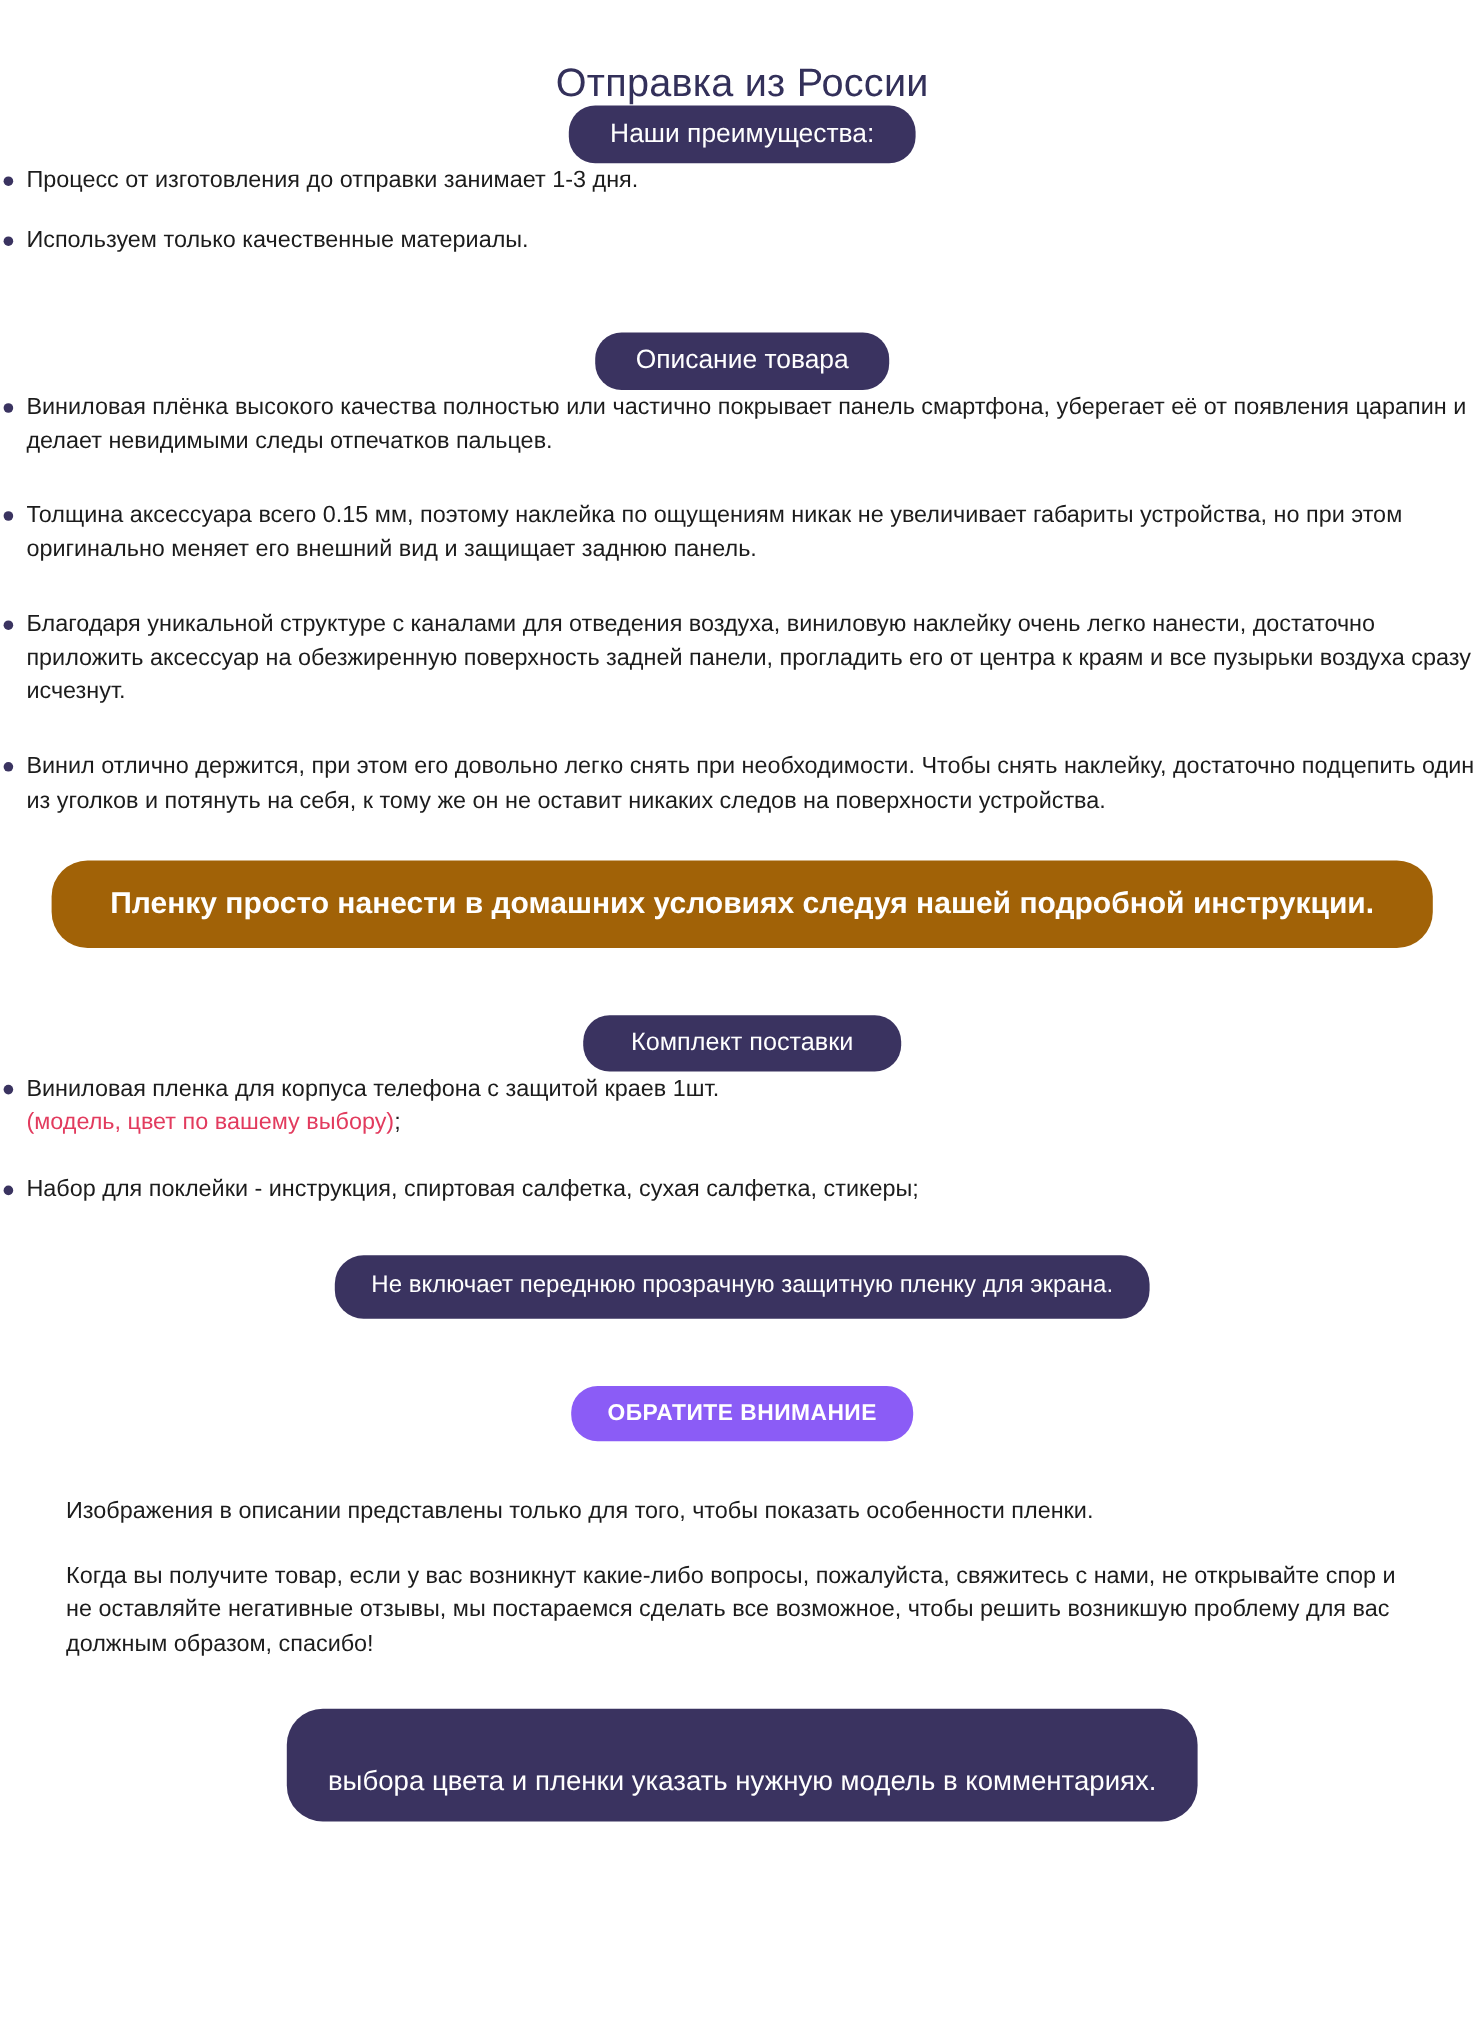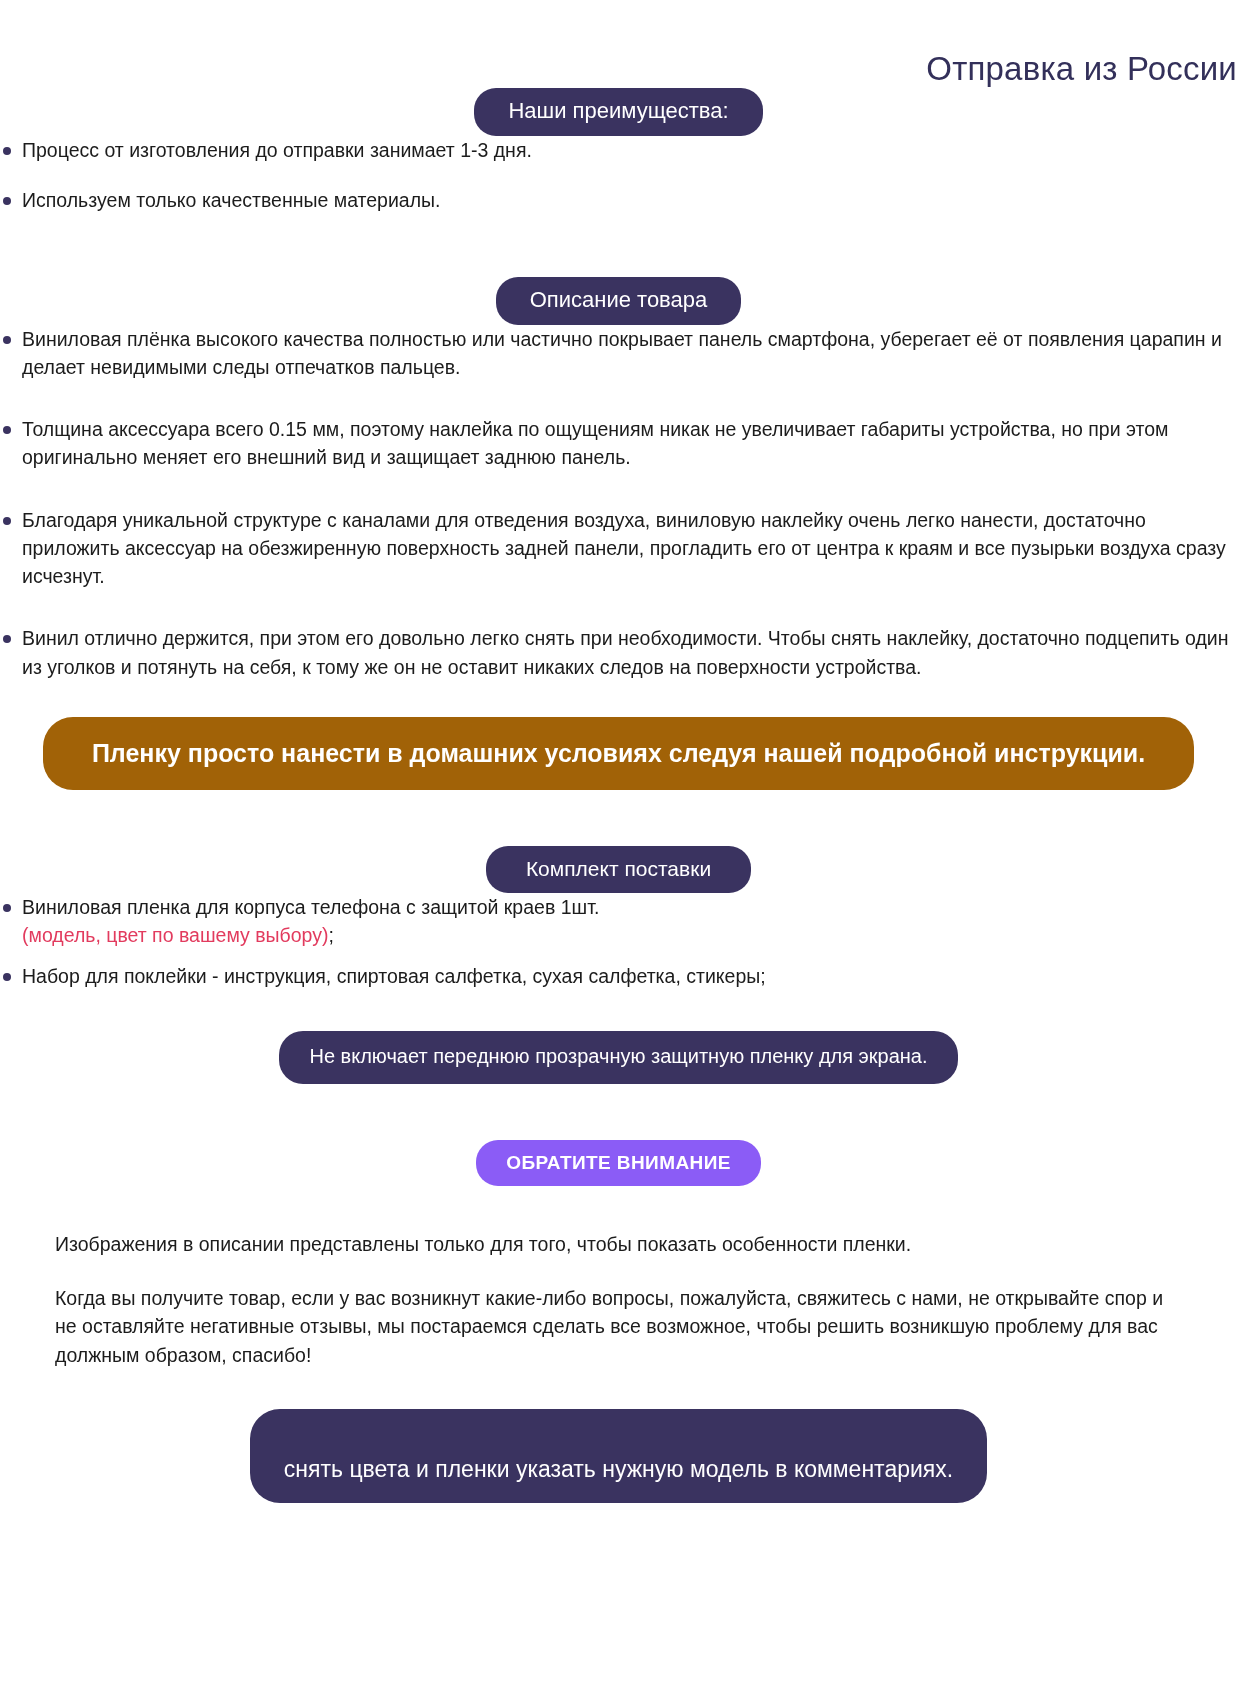--- a/index.html
+++ b/index.html
@@ -19,21 +19,21 @@
     width: 1237px;
     height: 1687px;
     background: #ffffff;
     box-sizing: border-box;
     padding: 0;
     position: relative;
   }
 
   
   .page-title {
-    text-align: right;
+    text-align: center;
     font-size: 33px;
     color: #33305a;
     font-weight: 400;
     letter-spacing: .2px;
     padding-top: 50px;
     margin: 0;
   }
 
   
   .badge-wrap {
@@ -95,21 +95,21 @@
     margin: 52px 0 0 40px;
     padding-right: 75px;
   }
   .description li { margin-bottom: 34px; }
   .description li:last-child { margin-bottom: 0; }
 
   .kit {
     margin: 42px 0 0 40px;
     padding-right: 75px;
   }
-  .kit li { margin-bottom: 13px; }
+  .kit li { margin-bottom: 28px; }
   .kit li:last-child { margin-bottom: 0; }
 
   .red-note {
     color: #e23b5e;
   }
 
   
   .banner-orange {
     margin: 36px 43px 0 43px;
     background: #a16207;
@@ -222,17 +222,17 @@
   <div class="attention-block">
     <p>Изображения в описании представлены только для того, чтобы показать особенности пленки.</p>
     <p>Когда вы получите товар, если у вас возникнут какие-либо вопросы, пожалуйста, свяжитесь с нами, не открывайте спор и не оставляйте негативные отзывы, мы постараемся сделать все возможное, чтобы решить возникшую проблему для вас должным образом, спасибо!</p>
   </div>
 
   <div class="spacer-md"></div>
 
   <div class="center-row">
     <span class="banner-final">
       <br>
-      <span>снять цвета и пленки указать нужную модель в комментариях.</span>
+      <span>выбора цвета и пленки указать нужную модель в комментариях.</span>
     </span>
   </div>
 
 </div>
 
 </body></html>

